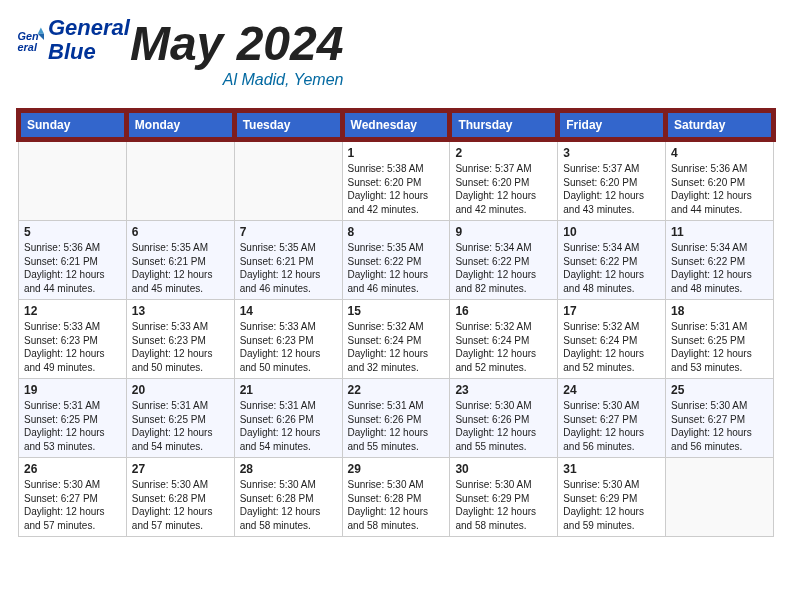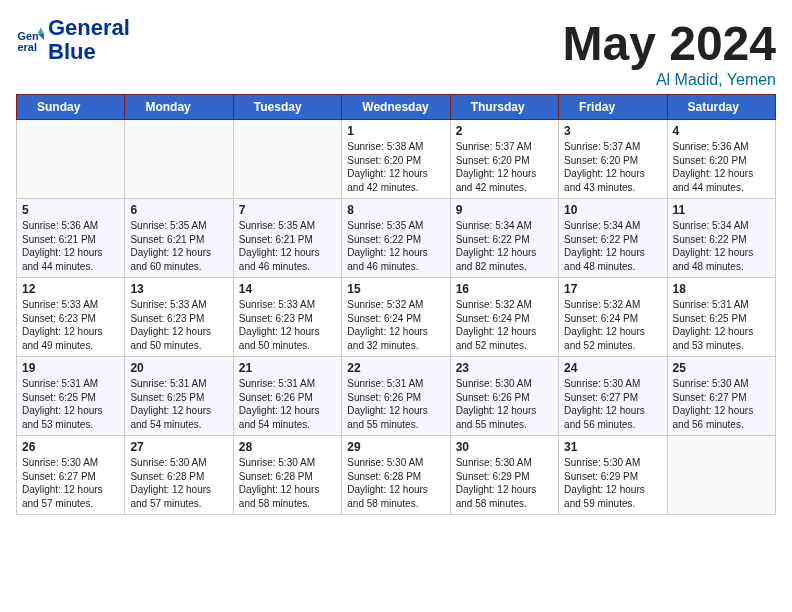--- a/index.html
+++ b/index.html
@@ -5,23 +5,24 @@
     * { box-sizing: border-box; margin: 0; padding: 0; }
     body {
       font-family: Arial, sans-serif;
       background: #fff;
       width: 792px;
       min-height: 612px;
       padding: 16px;
     }
     .header {
       display: flex;
-      justify-content: space-between;
+      justify-content: flex-start;
       align-items: flex-start;
-      margin-bottom: 5px;
+      margin-bottom: 19px;
+      font-style: italic;
     }
     .logo {
       display: flex;
       align-items: center;
       gap: 4px;
     }
     .logo-text {
       font-size: 22px;
       font-weight: bold;
       color: #003399;
@@ -48,23 +49,23 @@
     }
     .calendar {
       width: 100%;
       border-collapse: collapse;
     }
     .calendar th {
       background-color: #3366cc;
       color: #fff;
       font-size: 12px;
       font-weight: bold;
-      padding: 5px 20px;
+      padding: 5px 6px;
       text-align: left;
-      border: 1px solid #7f1d1d;
+      border: 5px solid #7f1d1d;
     }
     .calendar td {
       border: 1px solid #ccc;
       vertical-align: top;
       padding: 4px 5px;
       font-size: 10px;
       color: #222;
       width: 108px;
       min-height: 80px;
       background: #fff;
@@ -186,21 +187,21 @@
             </div>
           </div>
         </td>
         <td>
           <div class="day-number">6</div>
           <div class="cell-info">
             <div>Sunrise: 5:35 AM</div>
             <div>Sunset: 6:21 PM</div>
             <div>
               <div>Daylight: 12 hours</div>
-              <div> and 60 minutes.</div>
+              <div> and 45 minutes.</div>
             </div>
           </div>
         </td>
         <td>
           <div class="day-number">7</div>
           <div class="cell-info">
             <div>Sunrise: 5:35 AM</div>
             <div>Sunset: 6:21 PM</div>
             <div>
               <div>Daylight: 12 hours</div>

